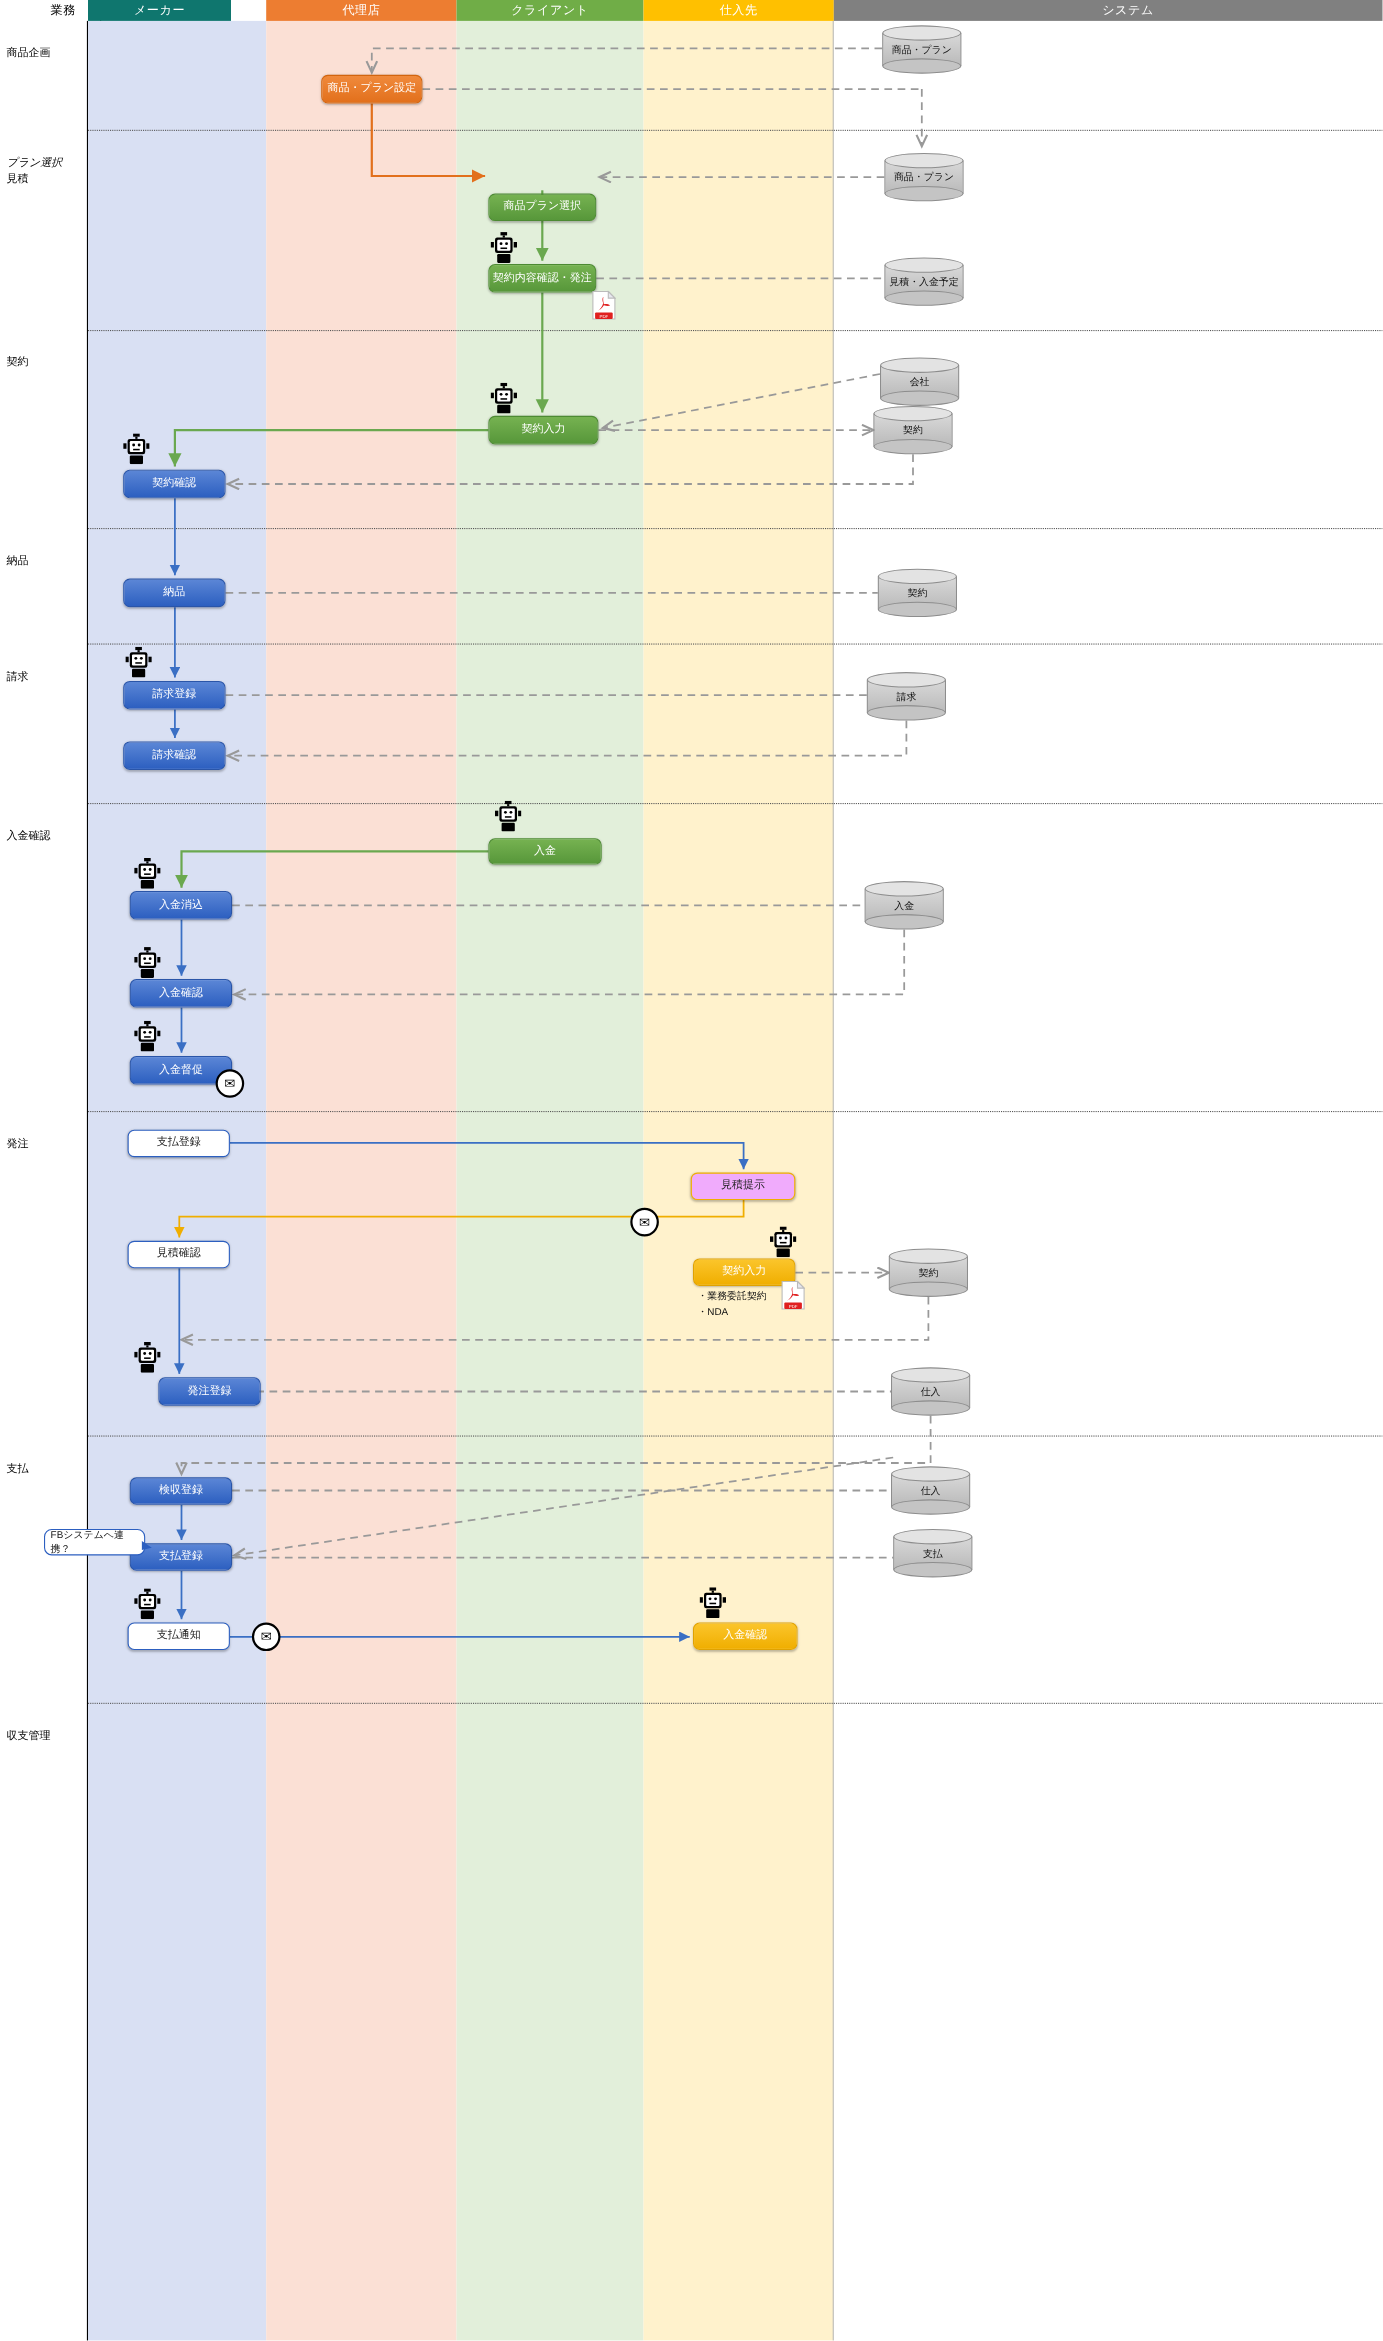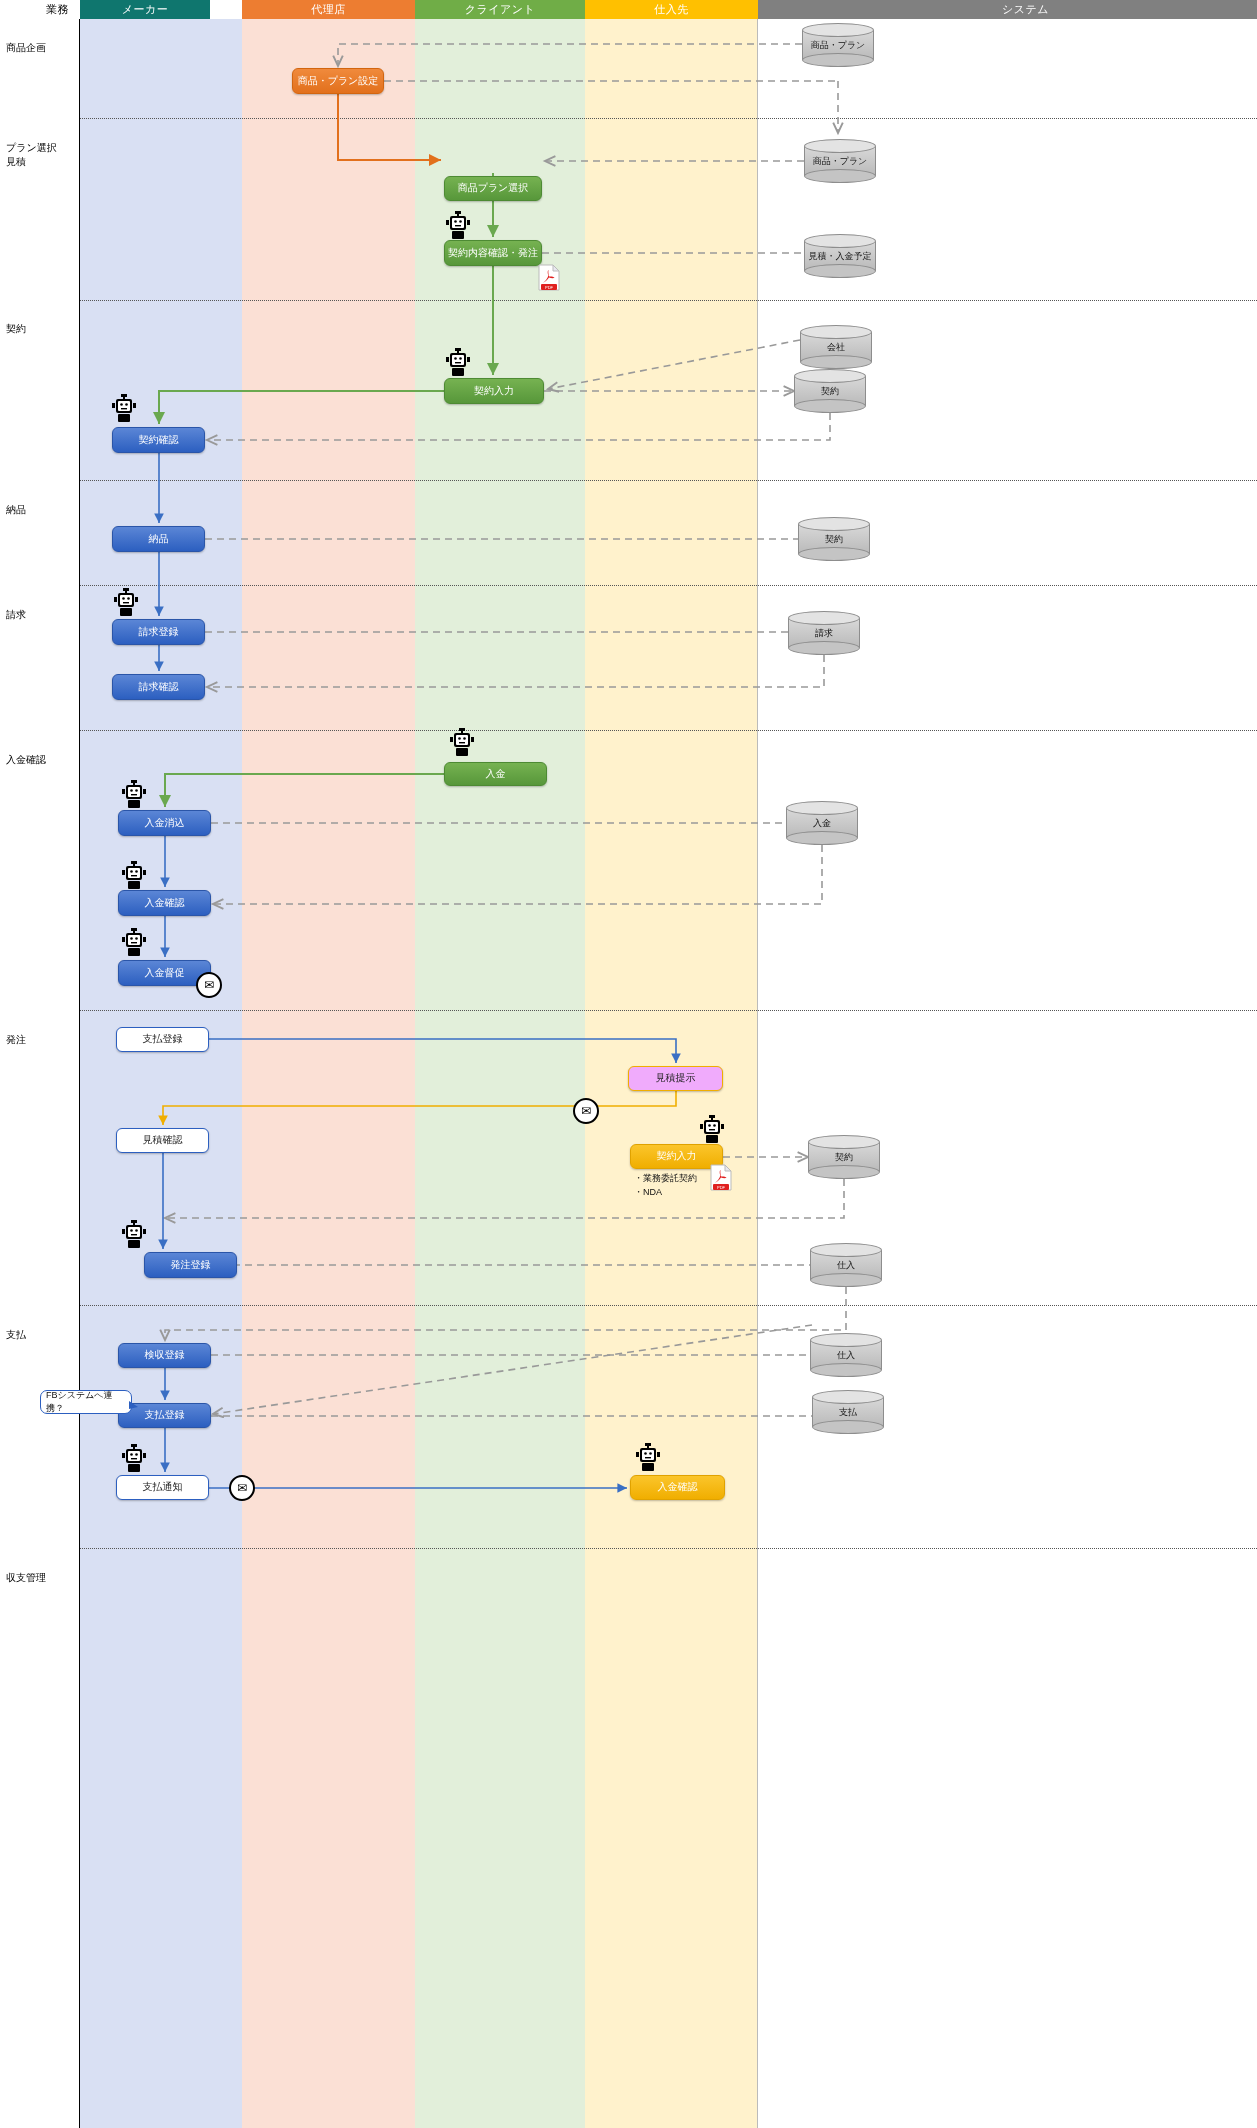--- a/index.html
+++ b/index.html
@@ -80,21 +80,21 @@
       <div class="lane" style="left: 80px; width: 162px; background: rgb(217, 224, 243);"></div>
       <div class="lane" style="left: 242px; width: 173px; background: rgb(251, 224, 213);"></div>
       <div class="lane" style="left: 415px; width: 170px; background: rgb(226, 239, 218);"></div>
       <div class="lane" style="left: 585px; width: 173px; background: rgb(255, 242, 204);"></div>
       <div class="lane" style="left: 758px; width: 499px; background: rgb(255, 255, 255);"></div>
       <div style="position: absolute; left: 757px; top: 19px; bottom: 0px; width: 1px; background: rgb(187, 187, 187);"></div>
     </div>
 
   <div id="bizcol">
       <div class="bizlabel" style="top: 22px;">商品企画</div>
-      <div class="bizlabel" style="top: 122px;">プラン選択</div>
+      <div class="bizlabel" style="top: 122px; font-style: italic;">プラン選択</div>
       <div class="bizlabel" style="top: 136px;">見積</div>
       <div class="bizlabel" style="top: 303px;">契約</div>
       <div class="bizlabel" style="top: 484px;">納品</div>
       <div class="bizlabel" style="top: 589px;">請求</div>
       <div class="bizlabel" style="top: 734px;">入金確認</div>
       <div class="bizlabel" style="top: 1014px;">発注</div>
       <div class="bizlabel" style="top: 1309px;">支払</div>
       <div class="bizlabel" style="top: 1552px;">収支管理</div>
     </div>
 

